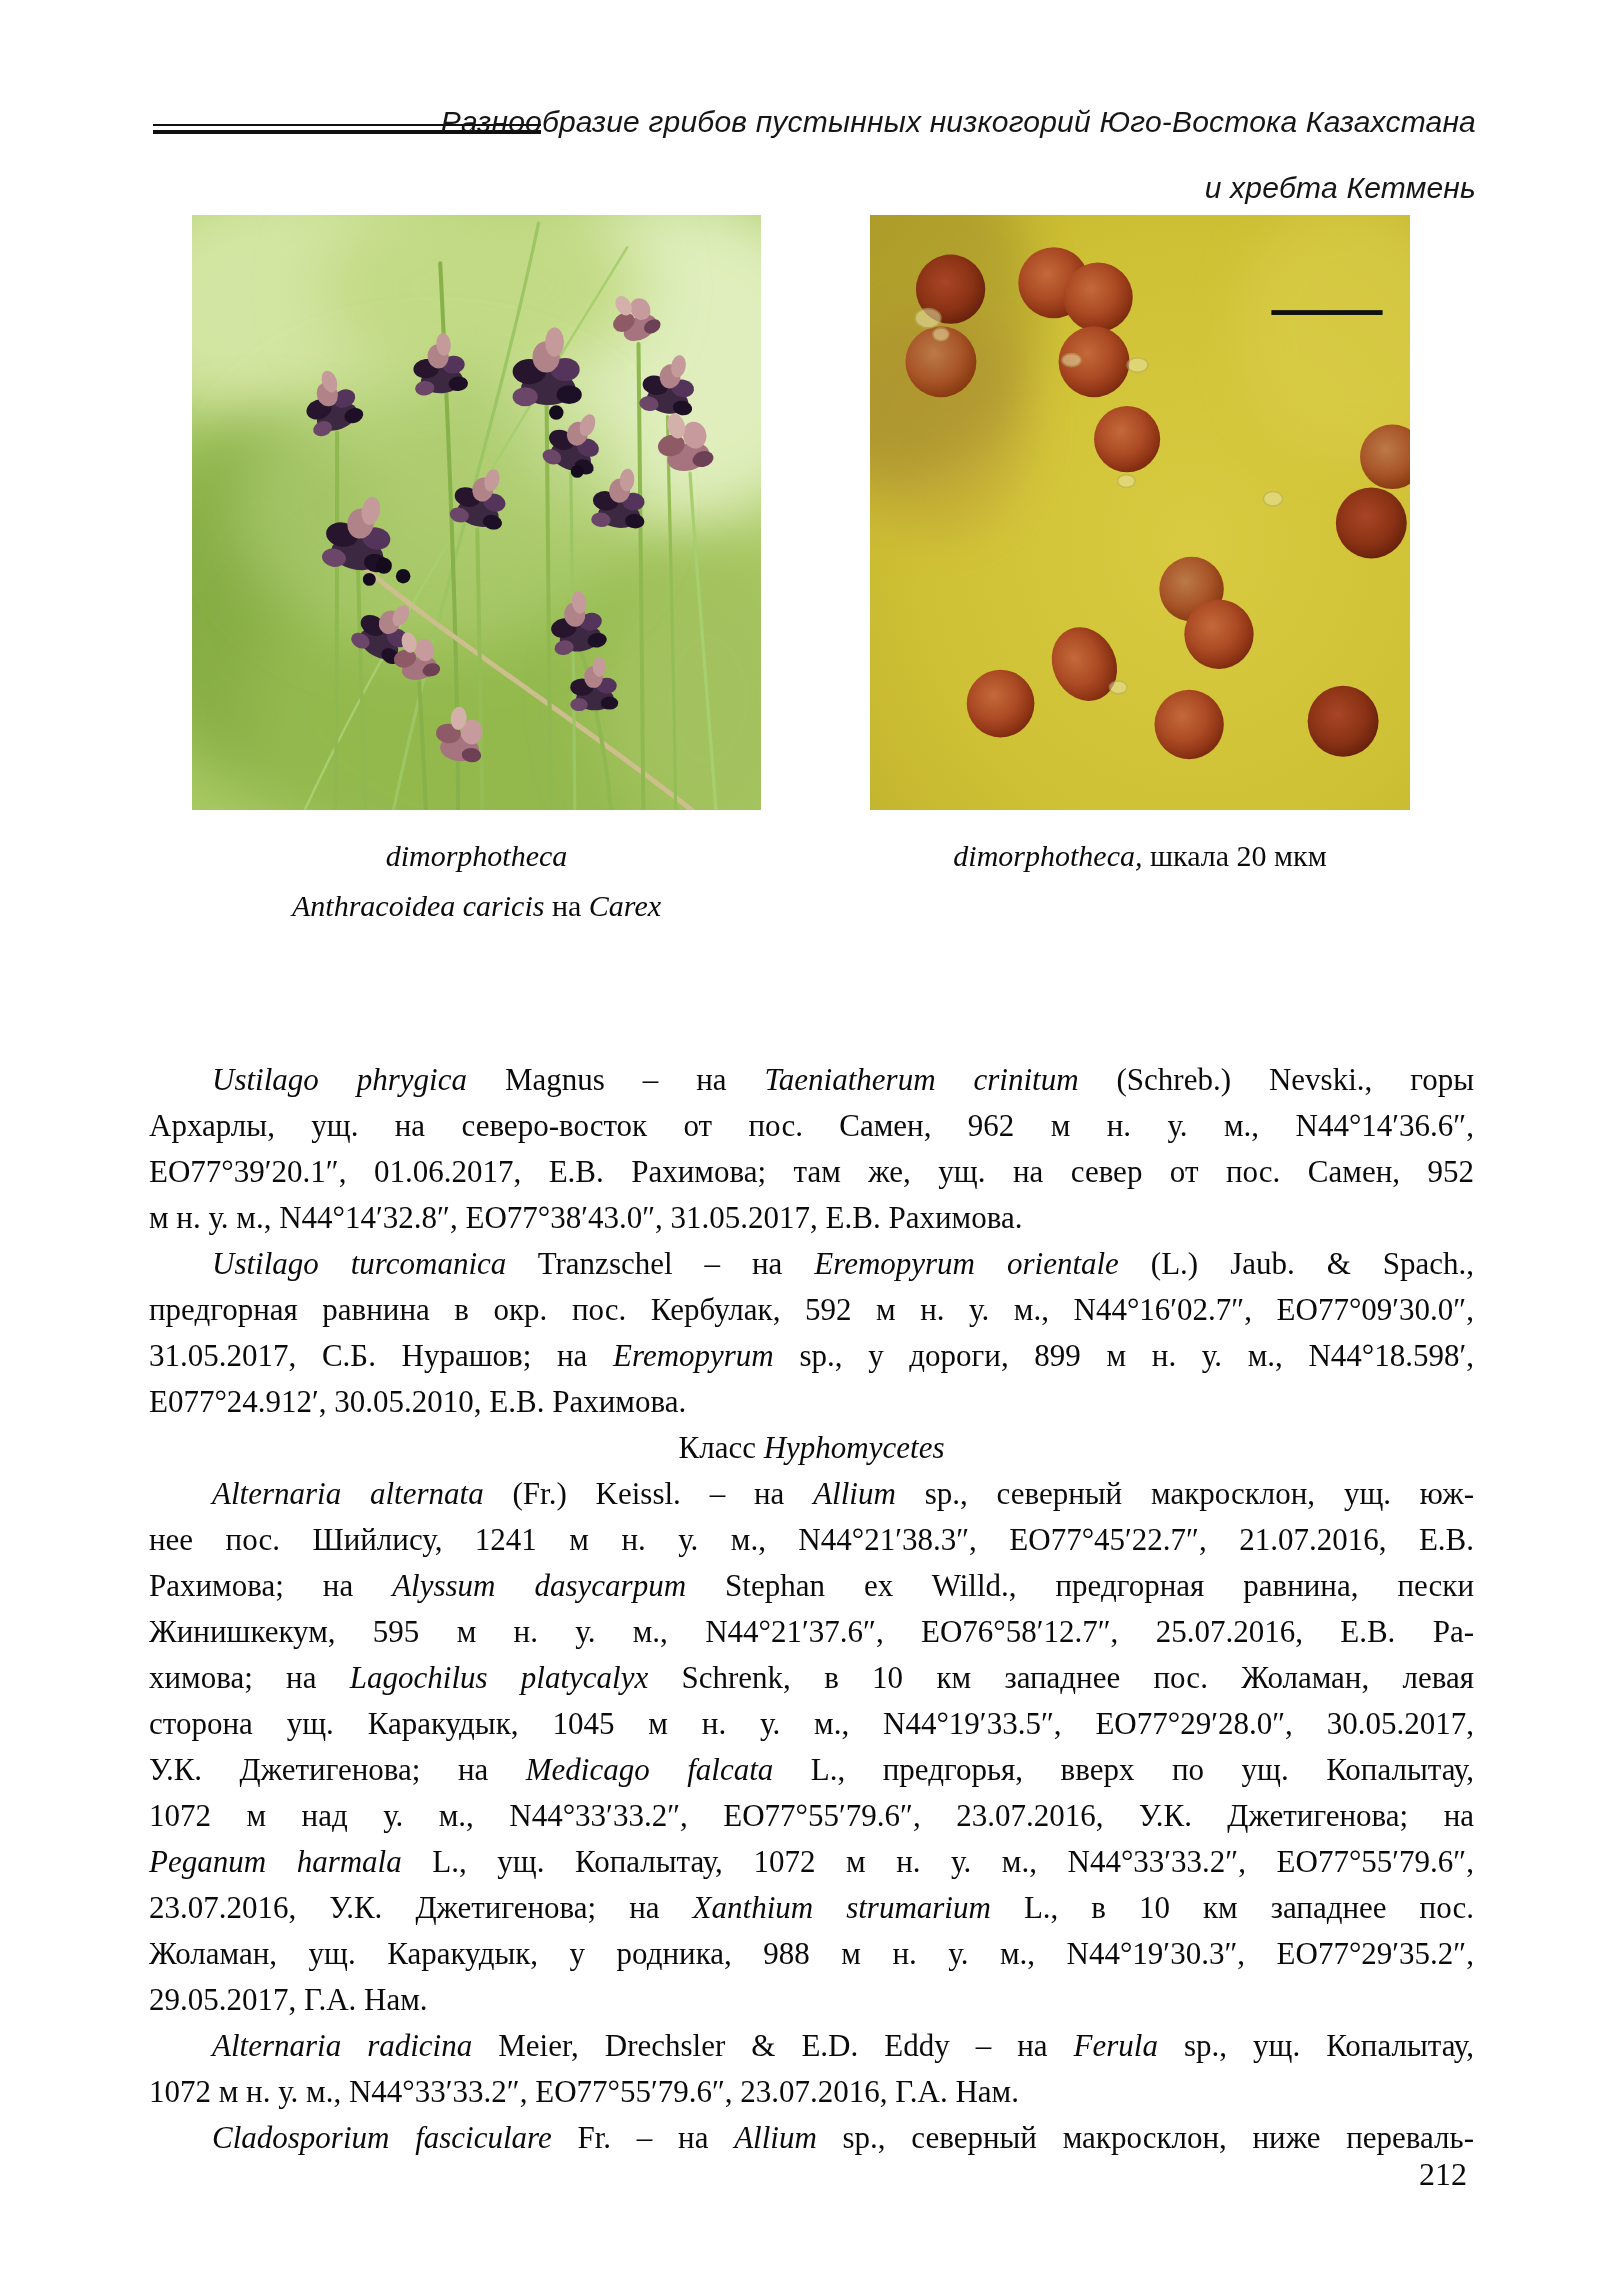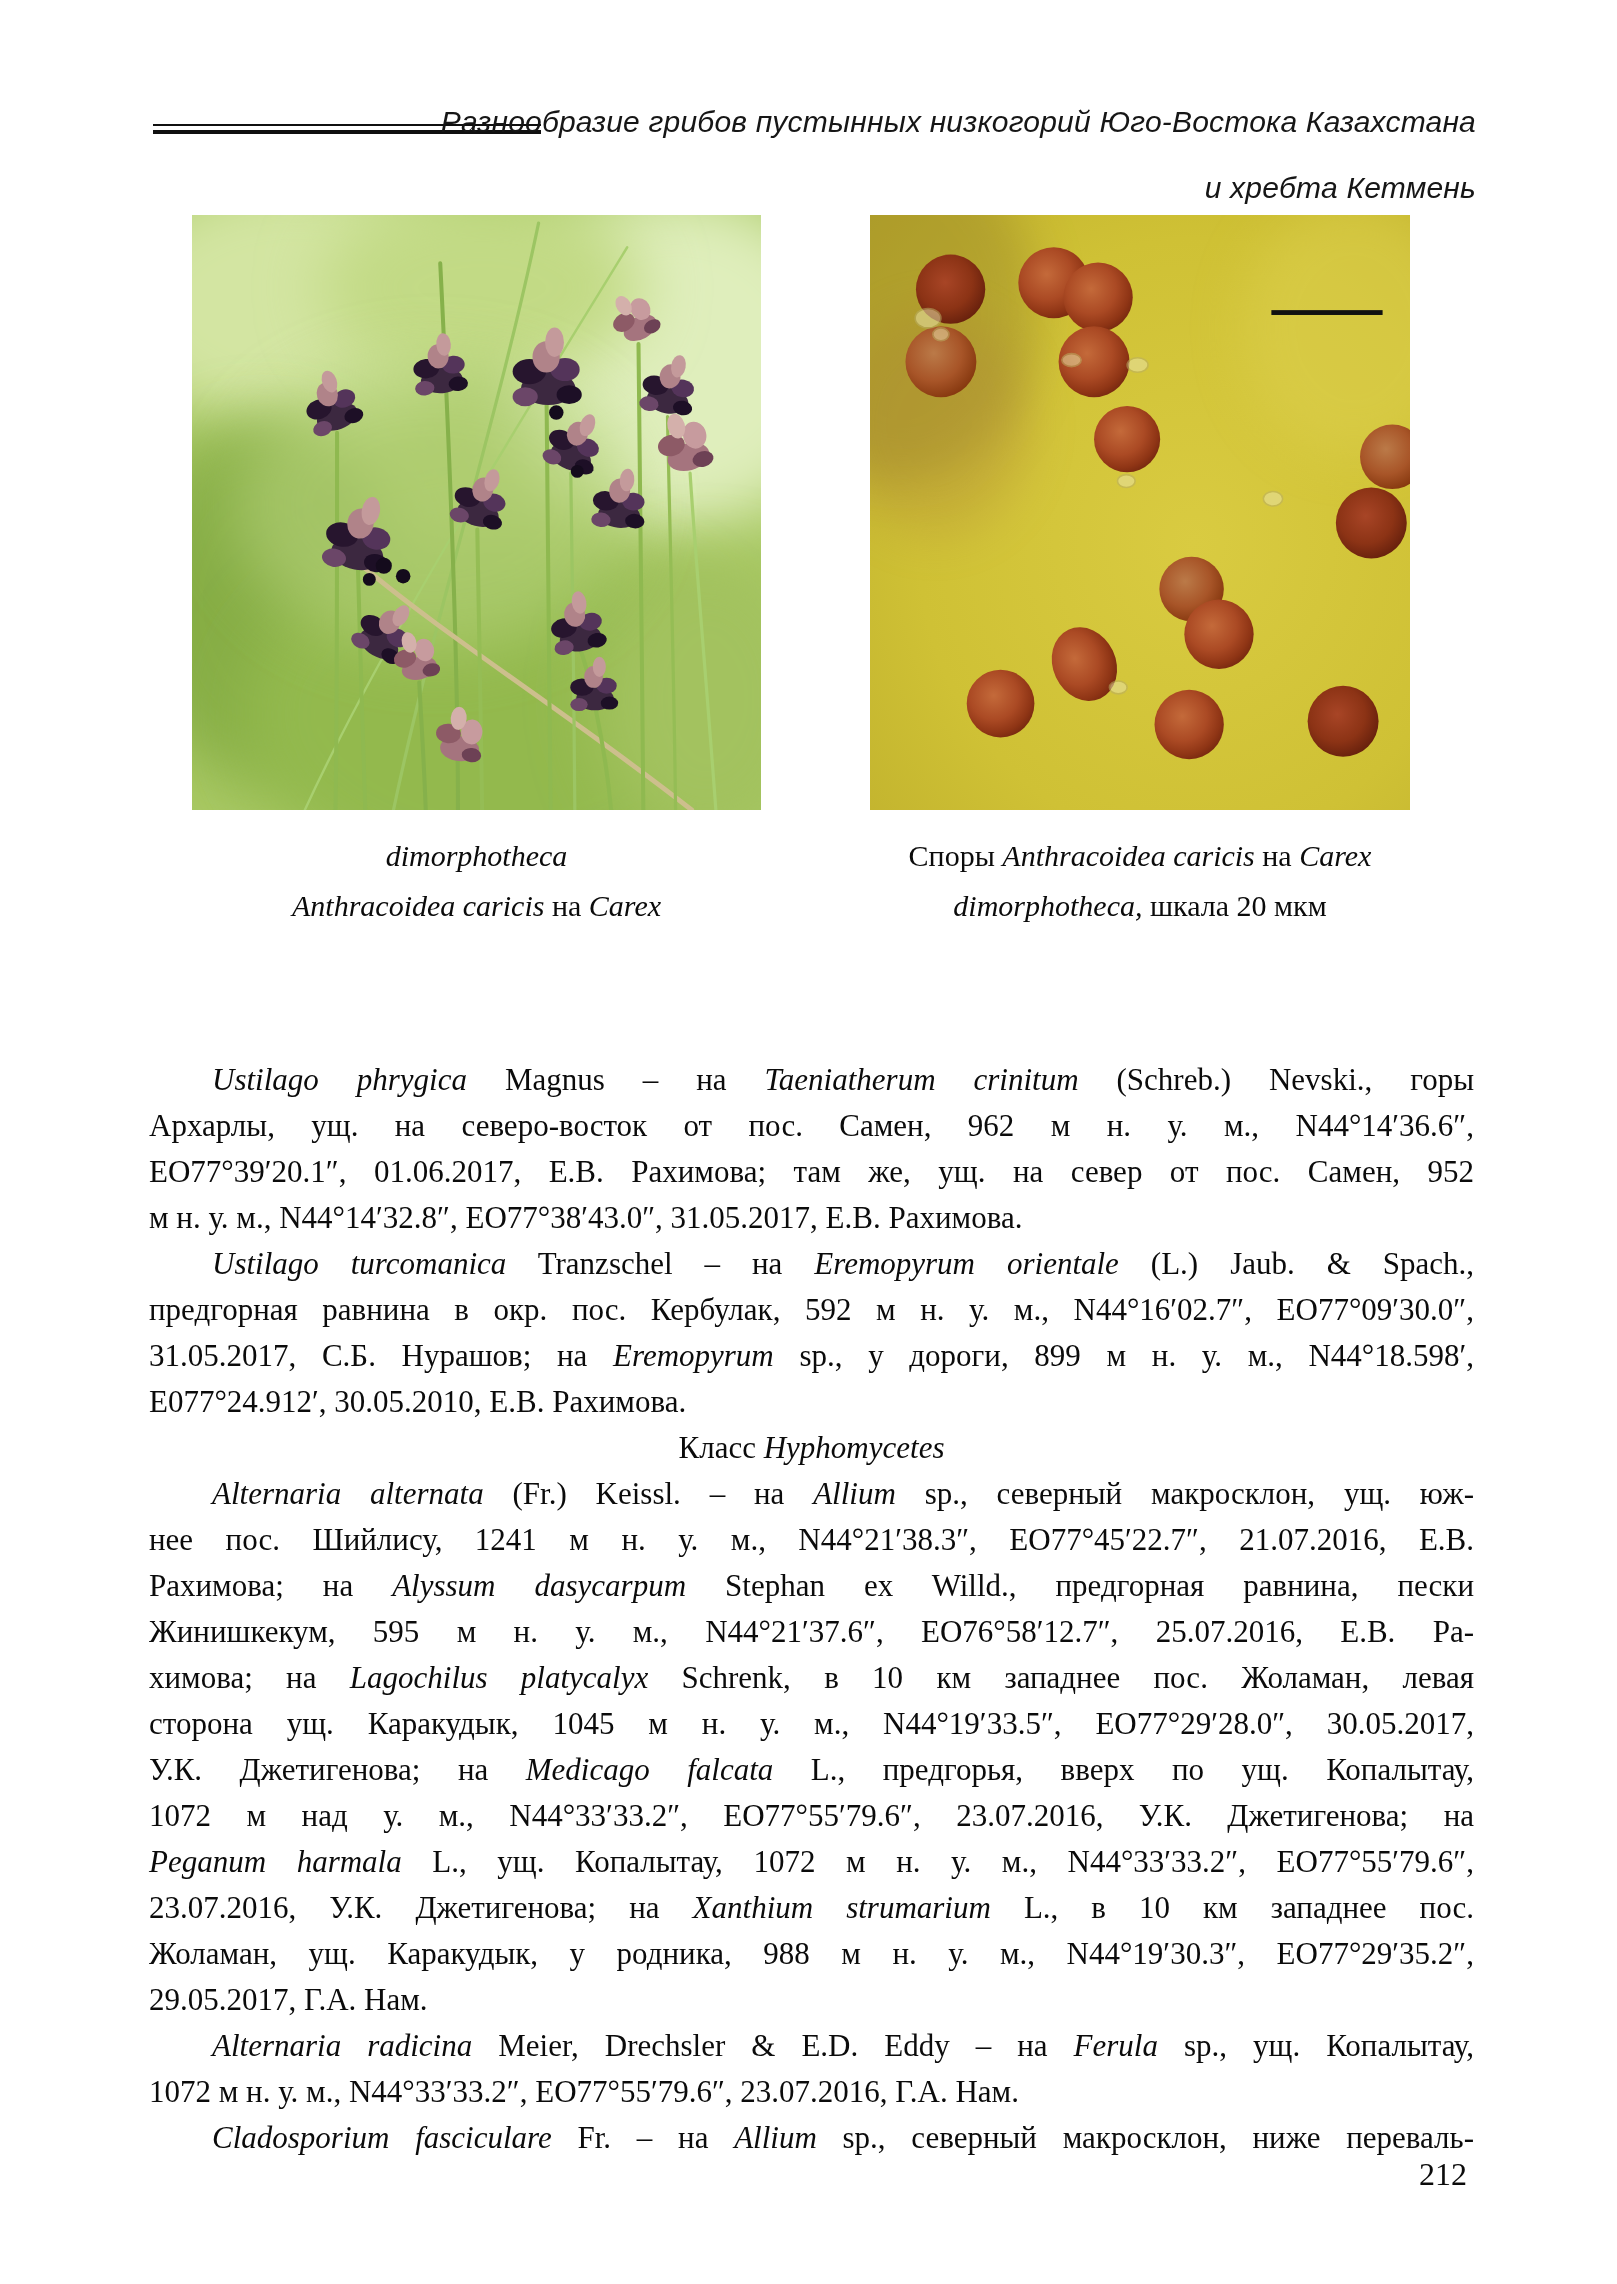--- a/index.html
+++ b/index.html
@@ -182,21 +182,20 @@
       </g>
       <rect x="498" y="118" width="138" height="6" fill="#111"></rect>
     </svg>
   </div>
 
   <div class="cap capL">
       <div class="cap-line"><span class="it">dimorphotheca</span></div>
       <div class="cap-line"><span class="it">Anthracoidea caricis</span><span> на </span><span class="it">Carex</span></div>
     </div>
   <div class="cap capR">
-      <div class="cap-line"><span>Споры </span><span class="it">Anthracoidea caricis</span><span> на </span><span class="it">Carex</span></div>
       <div class="cap-line"><span class="it">dimorphotheca,</span><span> шкала 20 мкм</span></div>
     </div>
 
   <div class="body">
       <div>
         <div class="line just ind"><span class="it">Ustilago phrygica</span><span> Magnus – на </span><span class="it">Taeniatherum crinitum</span><span> (Schreb.) Nevski., горы</span></div>
         <div class="line just"><span>Архарлы, ущ. на северо-восток от пос. Самен, 962 м н. у. м., N44°14′36.6″,</span></div>
         <div class="line just"><span>ЕО77°39′20.1″, 01.06.2017, Е.В. Рахимова; там же, ущ. на север от пос. Самен, 952</span></div>
         <div class="line"><span>м н. у. м., N44°14′32.8″, ЕО77°38′43.0″, 31.05.2017, Е.В. Рахимова.</span></div>
       </div>

